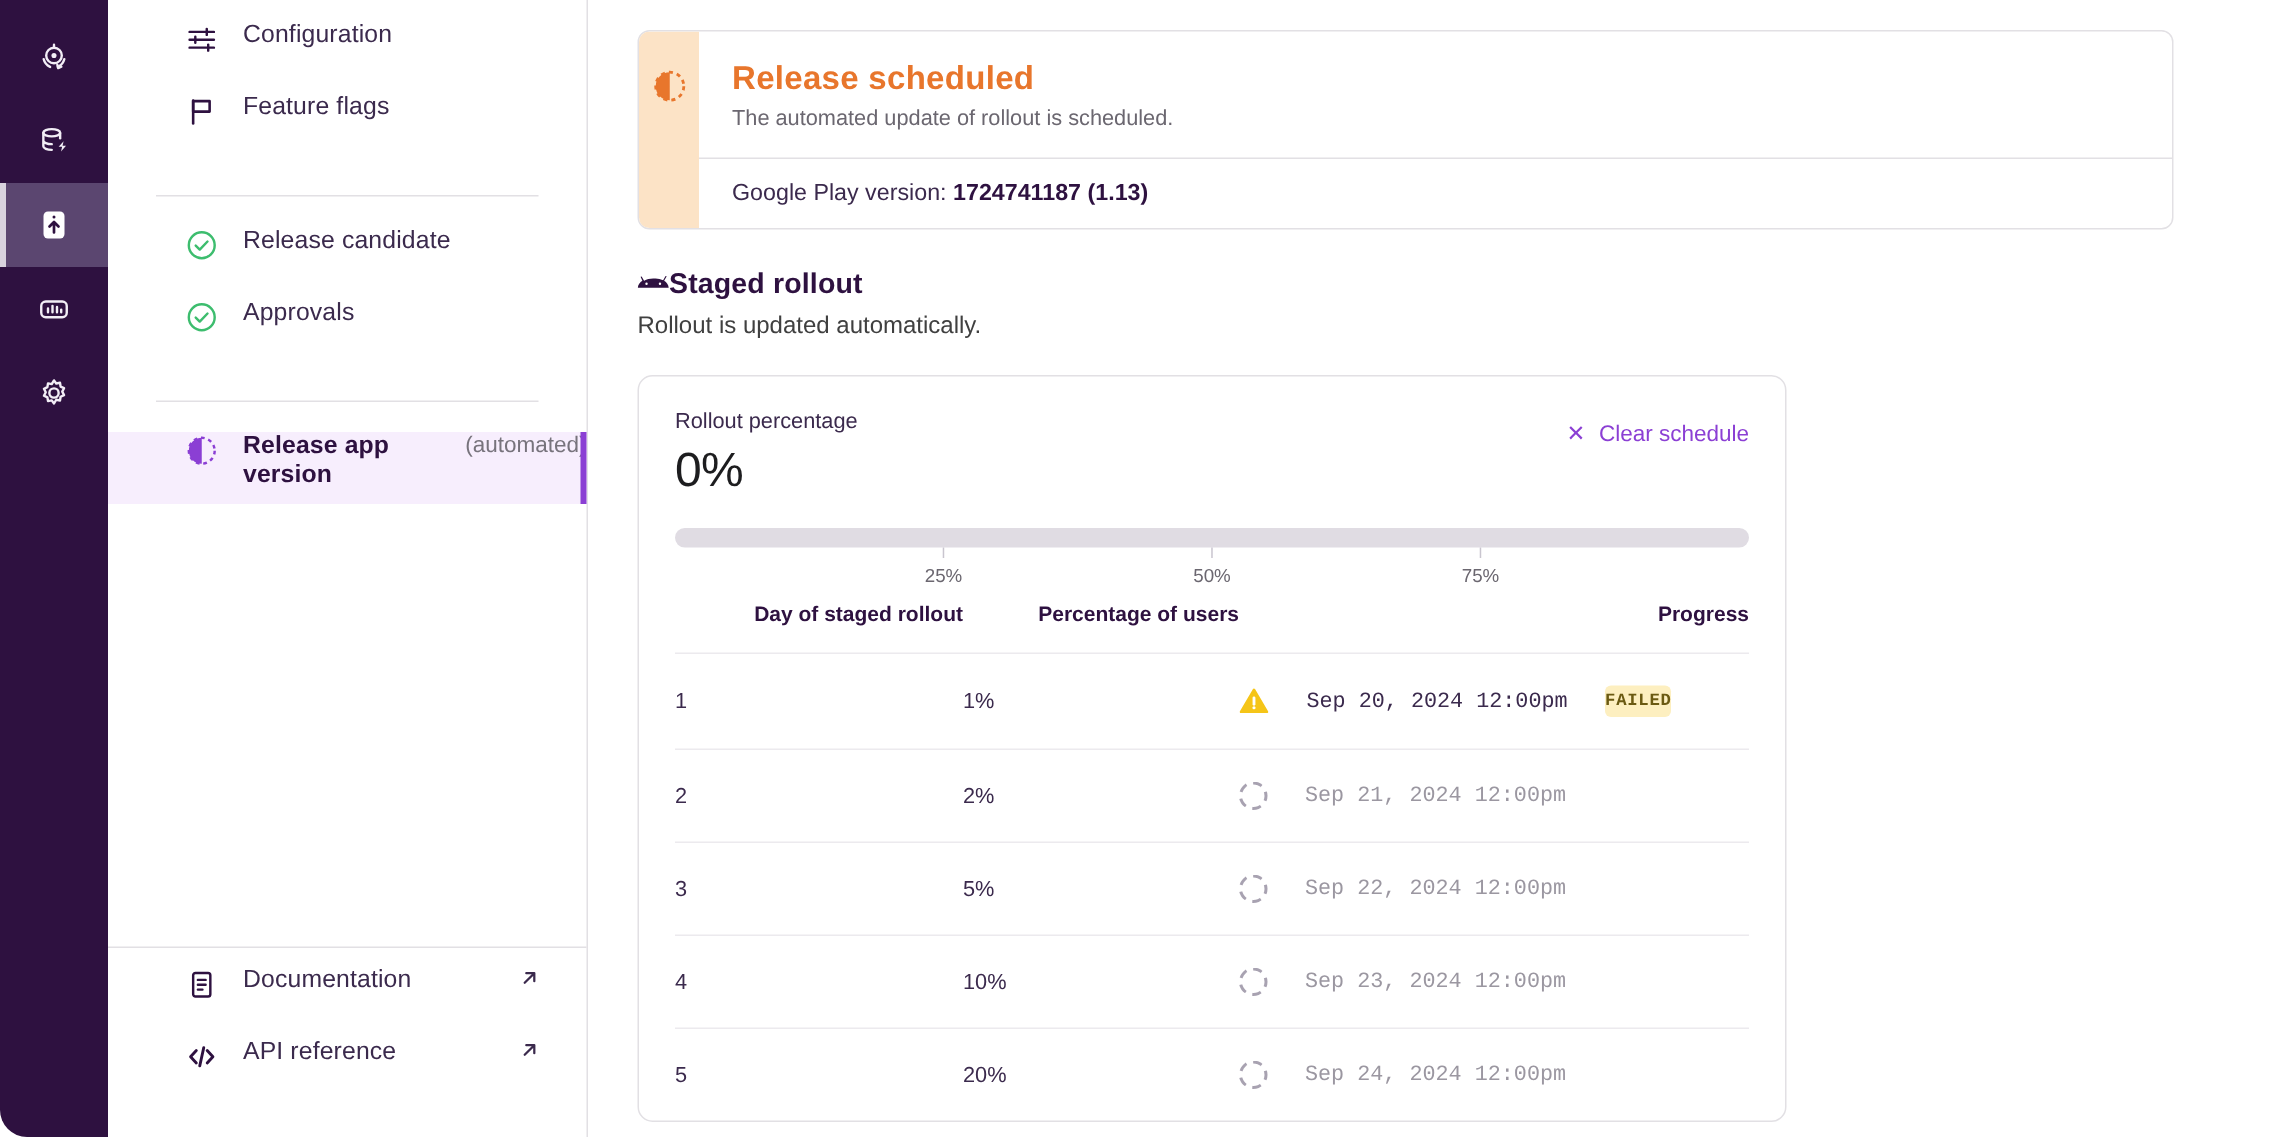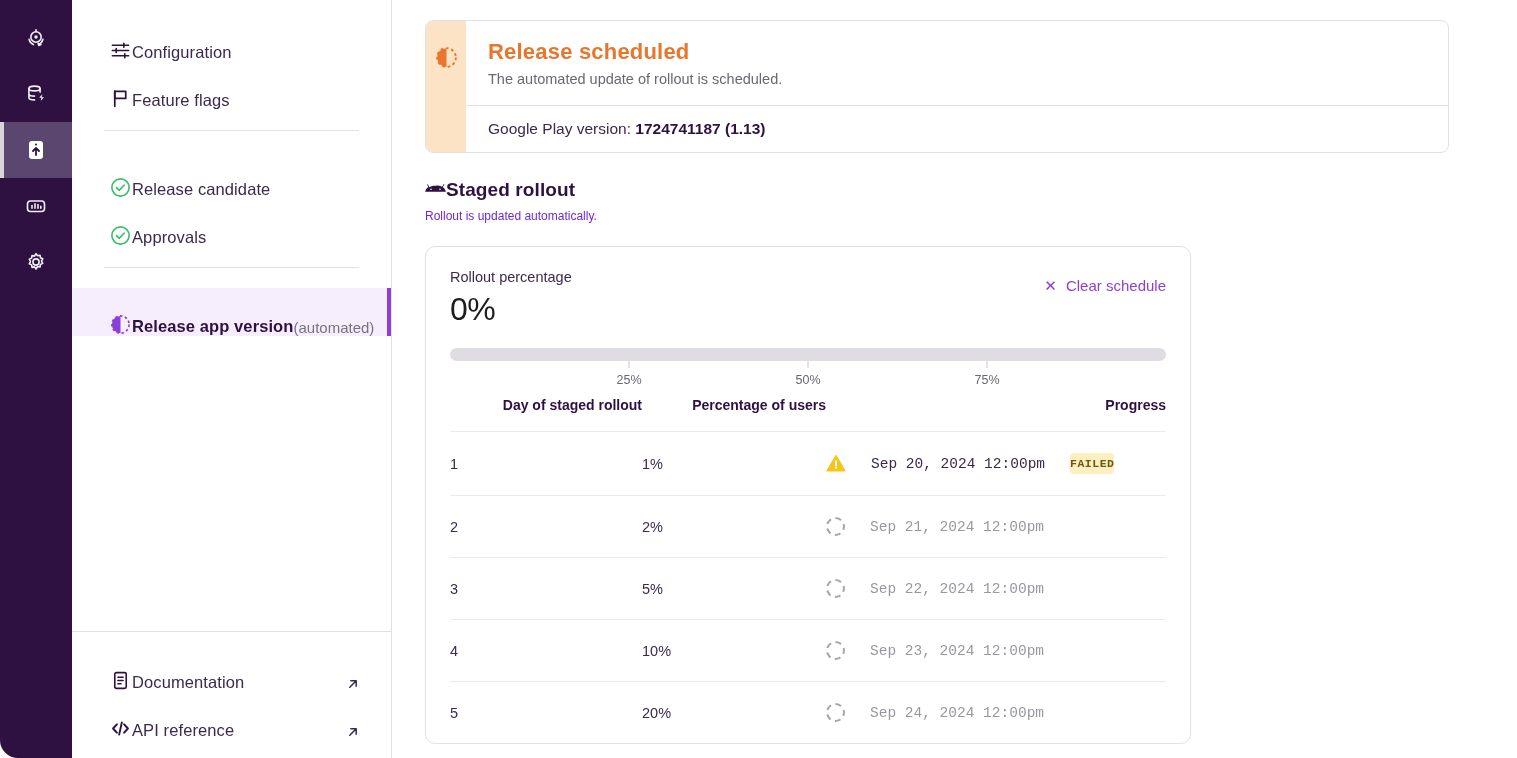--- a/index.html
+++ b/index.html
@@ -37,22 +37,23 @@
   .sidebar {
     width: 320px; height: 758px; flex: 0 0 320px;
     background: #ffffff;
     border-right: 1px solid #e2e0e4;
     position: relative;
     display: flex; flex-direction: column;
   }
   .side-top { padding-top: 14px; }
   .nav-item {
     height: 48px;
-    display: flex; align-items: flex-end;
-    padding-left: 36px;
+    display: flex; align-items: flex-start;
+    padding-left: 50px;
+    gap: 16px;
     cursor: pointer;
     position: relative;
   }
   .nav-item .nav-ico {
     width: 24px; height: 24px;
     display: flex; align-items: center; justify-content: center;
     flex: 0 0 24px;
   }
   .nav-label {
     font-size: 16.5px; color: #3b2a4d; letter-spacing: .1px;
@@ -114,21 +115,21 @@
     font-size: 15.5px; color: #3b2a4d;
   }
   .banner-foot b { color: #2e1140; }
 
   
   .sec-head {
     margin-top: 26px;
     display: flex; align-items: center; 
   }
   .sec-title { font-size: 19px; font-weight: bold; color: #2e1140; letter-spacing:.1px;}
-  .sec-sub { margin-top: 8px; font-size: 12px; color: #6d28d9; }
+  .sec-sub { margin-top: 8px; font-size: 16px; color: #404040; }
 
   
   .card {
     margin-top: 23px;
     width: 766px;
     border: 1px solid #e2e0e4;
     border-radius: 10px;
     background: #fff;
     padding: 22px 24px 0 24px;
   }

